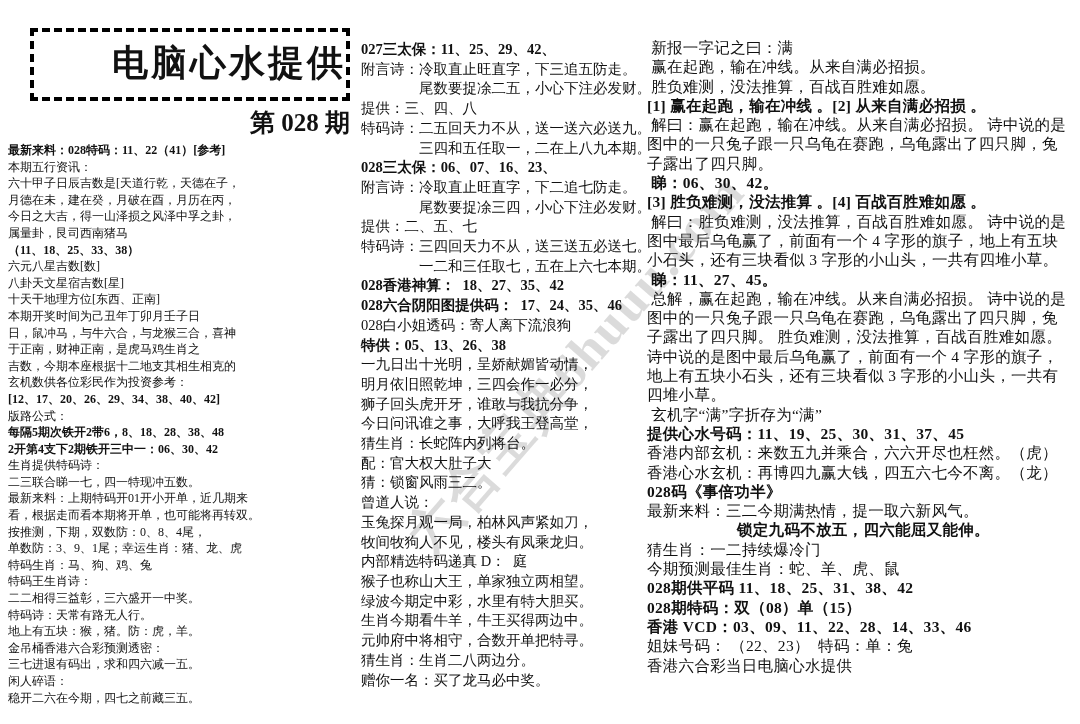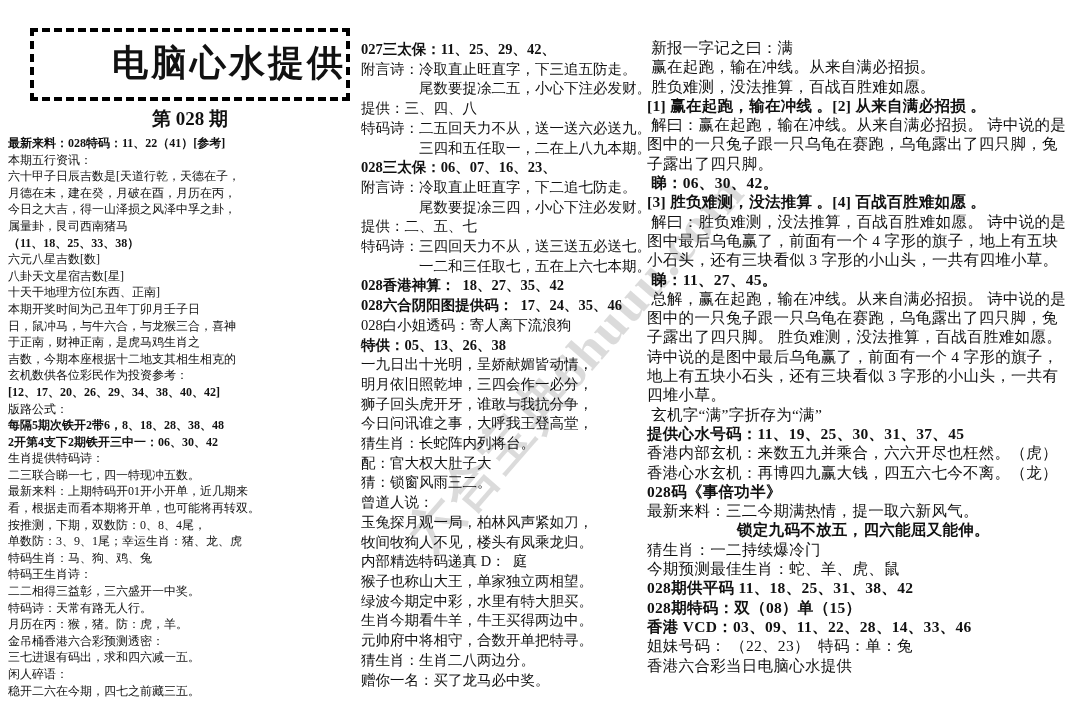--- a/index.html
+++ b/index.html
@@ -16,22 +16,22 @@
   }
   .col{position:absolute;}
   .col-left{left:8px;top:28px;width:346px;}
   .title-box{
     box-sizing:border-box;width:320px;margin-left:22px;
     border:4px dashed #000;
     text-align:right;font-size:36px;font-weight:700;letter-spacing:3px;
     padding:7px 0 9px;
   }
   .issue{
-    width:320px;margin-left:22px;text-align:center;
-    font-weight:700;font-size:19px;padding:5px 0 3px;
+    width:320px;margin-left:22px;text-align:right;
+    font-weight:700;font-size:25px;padding:5px 0 3px;
   }
   .line{white-space:pre;}
   .left-lines .line{font-size:12px;line-height:16.6px;}
   .col-mid{left:361px;top:40px;width:288px;}
   .col-mid .line{font-size:14.5px;line-height:19.7px;}
   .col-right{left:647px;top:38px;width:432px;}
   .col-right .line{font-size:15.5px;line-height:19.3px;letter-spacing:.3px;}
   .b{font-weight:700;}
   .ind{padding-left:58px;}
   .ind2{padding-left:90px;font-weight:bold;}
@@ -71,21 +71,21 @@
         <div class="line">生肖提供特码诗：</div>
         <div class="line">二三联合睇一七，四一特现冲五数。</div>
         <div class="line">最新来料：上期特码开01开小开单，近几期来</div>
         <div class="line">看，根据走而看本期将开单，也可能将再转双。</div>
         <div class="line">按推测，下期，双数防：0、8、4尾，</div>
         <div class="line">单数防：3、9、1尾；幸运生肖：猪、龙、虎</div>
         <div class="line">特码生肖：马、狗、鸡、兔</div>
         <div class="line">特码王生肖诗：</div>
         <div class="line">二二相得三益彰，三六盛开一中奖。</div>
         <div class="line">特码诗：天常有路无人行。</div>
-        <div class="line">月历在丙：猴，猪。防：虎，羊。</div>
+        <div class="line">地上有五块：猴，猪。防：虎，羊。</div>
         <div class="line">金吊桶香港六合彩预测透密：</div>
         <div class="line">三七进退有码出，求和四六减一五。</div>
         <div class="line">闲人碎语：</div>
         <div class="line">稳开二六在今期，四七之前藏三五。</div>
       </div>
   </div>
 
   <div class="col col-mid">
       <div class="line b">027三太保：11、25、29、42、</div>
       <div class="line">附言诗：冷取直止旺直字，下三追五防走。</div>

